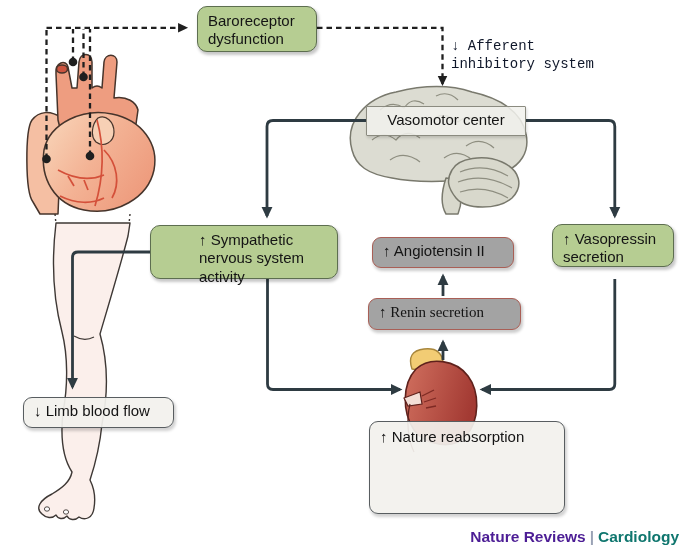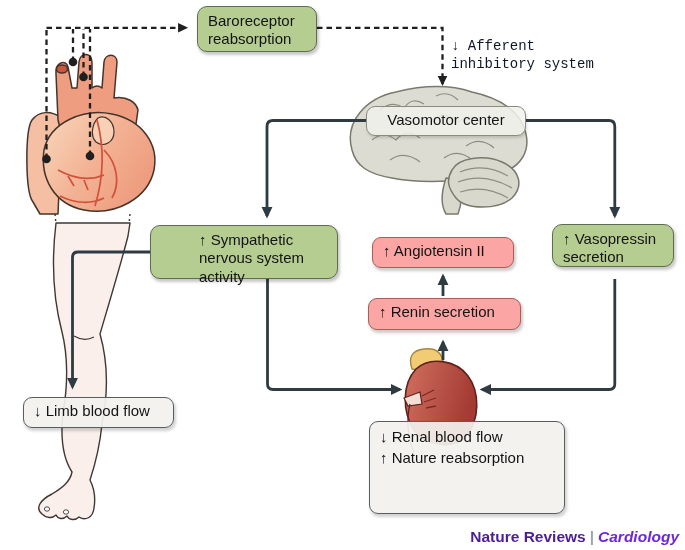--- a/index.html
+++ b/index.html
@@ -10,50 +10,50 @@
   #art{position:absolute;left:0;top:0;z-index:1;}
   .box{
     position:absolute;z-index:2;box-sizing:border-box;
     font-size:15px;line-height:1.22;color:#141414;
   }
   .box.green{
     background:#b6cd92;border:1.6px solid #5d6e50;border-radius:10px;
     padding:5px 10px;box-shadow:1.5px 2.5px 3px rgba(0,0,0,0.22);
   }
   .box.pink{
-    background:#fca5a5;border:1.6px solid #a95f56;border-radius:9px;
+    background:#a3a3a3;border:1.6px solid #a95f56;border-radius:9px;
     padding:4px 10px;box-shadow:1.5px 2.5px 3px rgba(0,0,0,0.20);
   }
   .box.gray{
     background:rgba(242,241,237,0.93);border:1.6px solid #585d60;border-radius:9px;
     padding:4px 10px;box-shadow:1.5px 2.5px 3px rgba(0,0,0,0.18);margin-left:20px;
   }
   .box.graylight{
-    background:rgba(241,241,236,0.86);border:1.5px solid #8b8b80;border-radius:9px;
+    background:rgba(241,241,236,0.86);border:1.5px solid #8b8b80;border-radius:1px;
     padding:4px 8px;text-align:center;box-shadow:1px 2px 3px rgba(0,0,0,0.15);
   }
   #box-baroreceptor{left:197px;top:6px;width:120px;height:46px;}
   #box-vasomotor{left:366px;top:106px;width:160px;height:30px;}
   #box-sympathetic{left:150px;top:225px;width:188px;height:54px;padding-left:48px;}
   #box-angiotensin{left:372px;top:237px;width:142px;height:31px;white-space:nowrap;}
-  #box-renin{left:368px;top:298px;width:153px;height:32px;white-space:nowrap;}
+  #box-renin{left:368px;top:298px;width:153px;height:32px;white-space:nowrap;font-family:Liberation Serif, serif;}
   #box-vasopressin{left:552px;top:224px;width:122px;height:43px;}
   #box-limb{left:3px;top:397px;width:151px;height:31px;white-space:nowrap;}
   #box-renal{left:349px;top:421px;width:196px;height:93px;padding:5px 10px;line-height:1.37;}
   #afferent-note{
     position:absolute;z-index:2;left:451px;top:38px;width:150px;
     font-size:14px;line-height:1.28;color:#0f172a;font-family:Liberation Mono, monospace;
   }
   #footer{
     position:absolute;z-index:2;right:6px;top:528px;
     font-size:15.5px;font-weight:bold;white-space:nowrap;
   }
   #footer .brand{color:#4c1d95;}
   #footer .sep{color:#9aa2b5;padding:0 4px;font-weight:bold;}
-  #footer .journal{color:#6d28d9;font-style:italic;}
+  #footer .journal{color:#0f766e;}
 </style>
 </head>
 <body>
 
 <div id="stage">
 
   <svg id="art" width="685" height="550" viewBox="0 0 685 550">
     <defs>
       <linearGradient id="heartGrad" x1="0" y1="0" x2="1" y2="0.6">
         <stop offset="0" stop-color="#f9d8bc"></stop>
@@ -176,36 +176,35 @@
       <path marker-end="url(#ahb)" d="M317,27.8 L442.5,27.8 L442.5,84"></path>
     </g>
     <g fill="#1f1f1f">
       <circle cx="46.5" cy="159" r="4.3"></circle>
       <circle cx="73" cy="62" r="4.3"></circle>
       <circle cx="83.5" cy="77" r="4.3"></circle>
       <circle cx="90" cy="156" r="4.3"></circle>
     </g>
   </svg>
 
-  <div class="box green" id="box-baroreceptor">Baroreceptor reabsorption</div>
+  <div class="box green" id="box-baroreceptor">Baroreceptor dysfunction</div>
 
   <div class="box graylight" id="box-vasomotor">Vasomotor center</div>
 
   <div class="box green" id="box-sympathetic">↑ Sympathetic nervous system activity</div>
 
   <div class="box pink" id="box-angiotensin">↑ Angiotensin II</div>
 
   <div class="box pink" id="box-renin">↑ Renin secretion</div>
 
   <div class="box green" id="box-vasopressin">↑ Vasopressin secretion</div>
 
   <div class="box gray" id="box-limb">↓ Limb blood flow</div>
 
   <div class="box gray" id="box-renal">
-    <div>↓ Renal blood flow</div>
     <div>↑ Nature reabsorption</div>
   </div>
 
   <div id="afferent-note">
     <div>↓ Afferent</div>
     <div>inhibitory system</div>
   </div>
 
   <div id="footer">
     <span class="brand">Nature Reviews</span><span class="sep">|</span><span class="journal">Cardiology</span>

